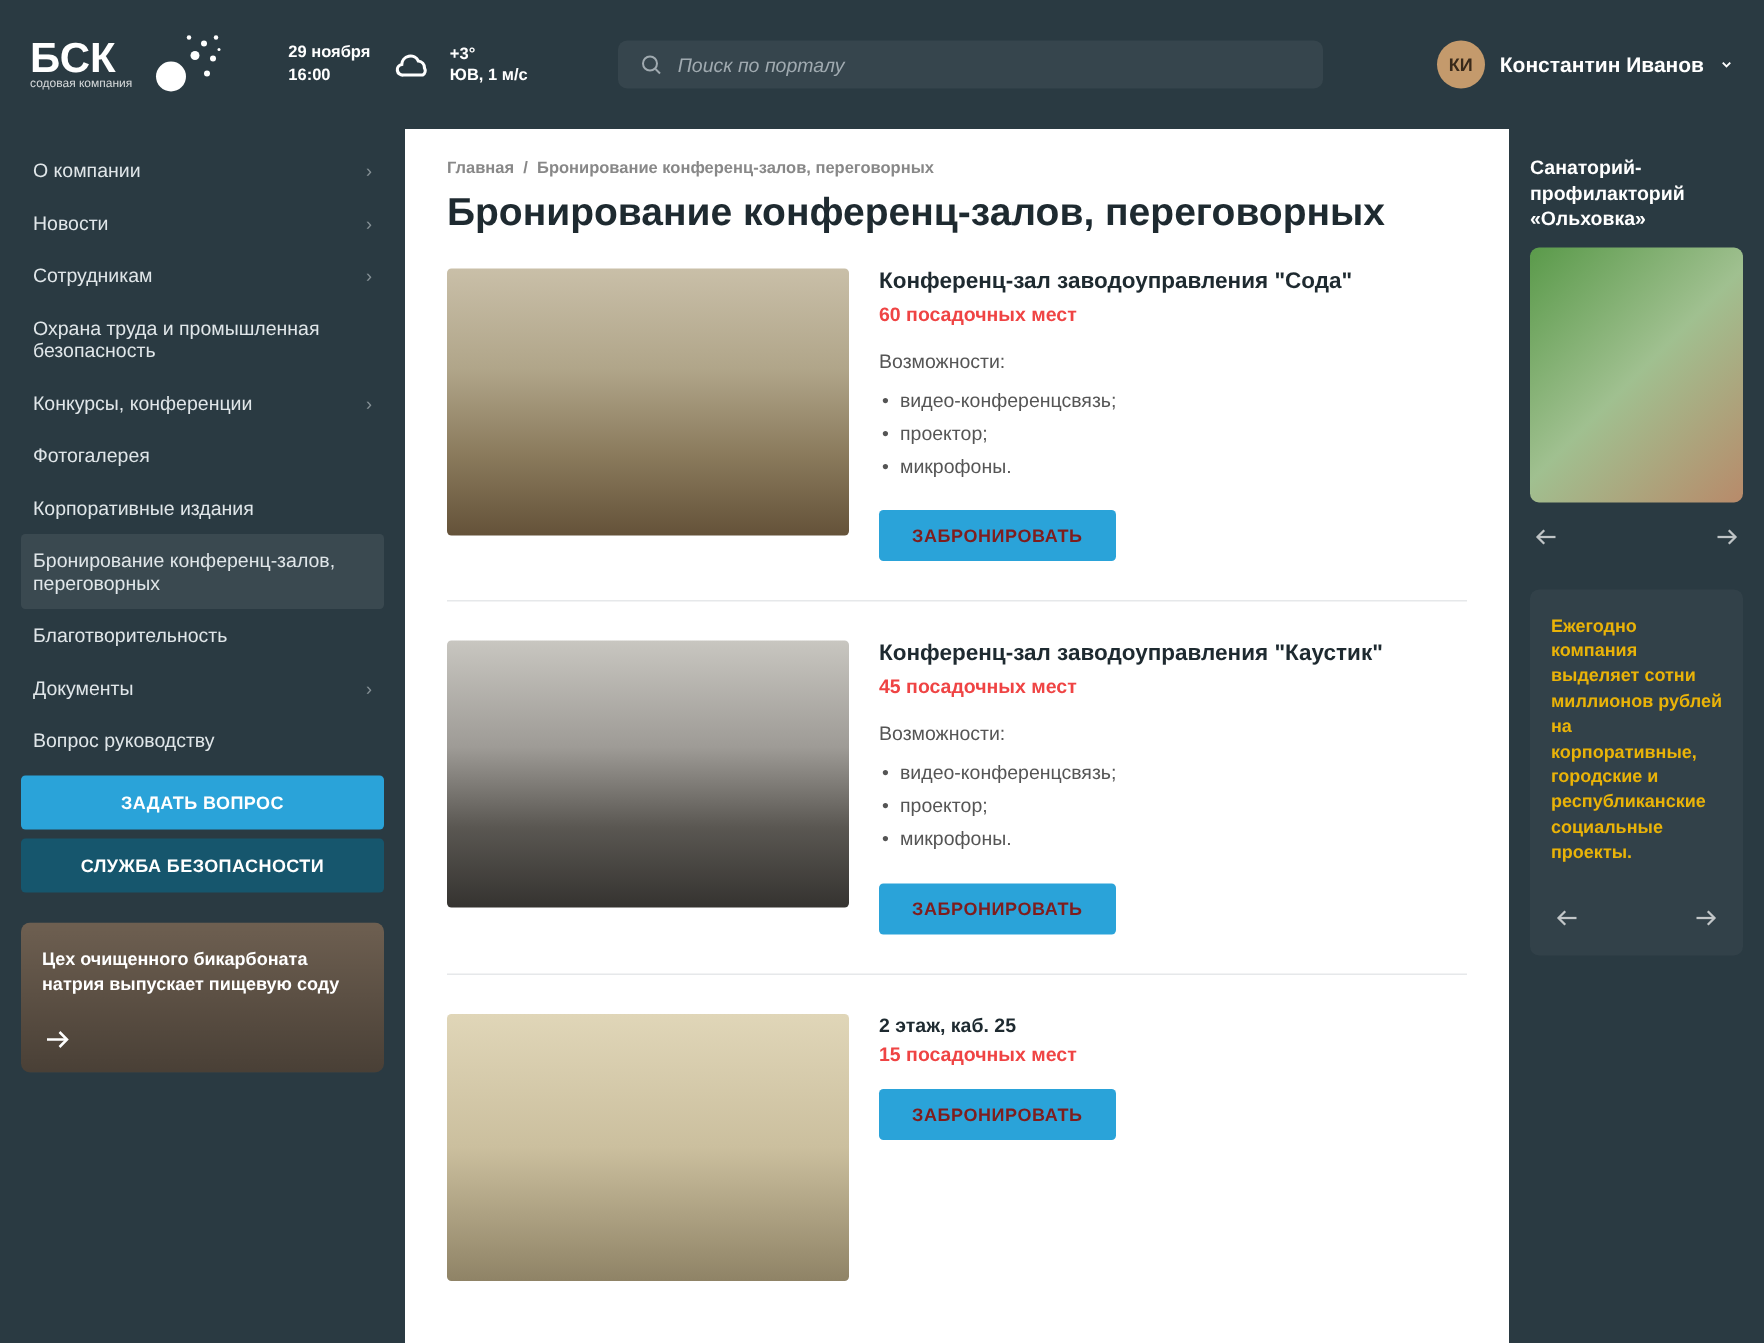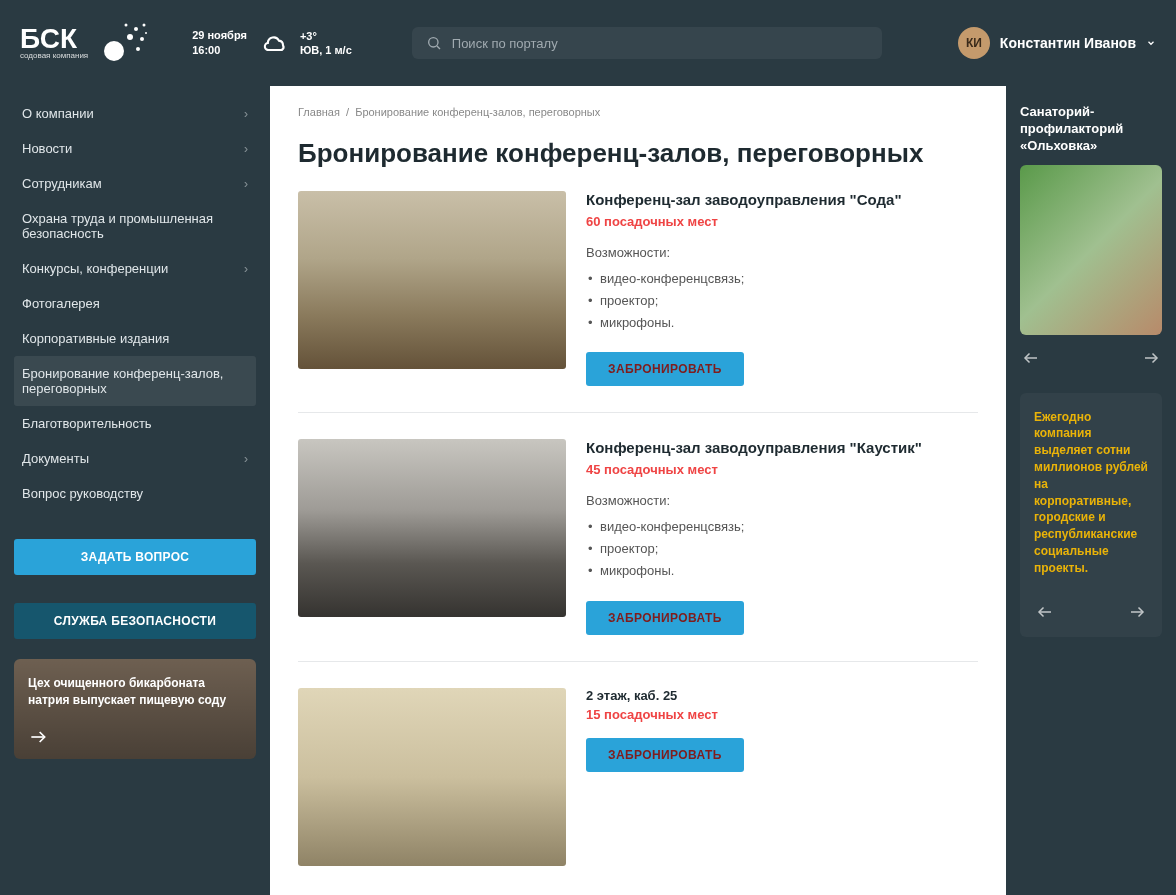--- a/index.html
+++ b/index.html
@@ -47,20 +47,21 @@
   max-width: 470px;
   gap: 10px;
 }
 .search-bar input {
   background: transparent;
   border: none;
   outline: none;
   color: #fff;
   font-size: 13px;
   width: 100%;
+  font-style: italic;
 }
 .search-bar input::placeholder { color: #a0aab0; }
 .user-area { margin-left: auto; display: flex; align-items: center; gap: 10px; cursor: pointer; }
 .avatar { width: 32px; height: 32px; border-radius: 50%; background: #c49a6c; display:flex; align-items:center; justify-content:center; font-size:12px; font-weight:600; color:#3a2a1a; }
 .user-name { font-weight: 600; font-size: 14px; }
 
 
 .sidebar { padding: 10px 14px 20px; background: #2a3a42; }
 .nav-item {
   display: flex;
@@ -78,40 +79,40 @@
 .sidebar-btn {
   display: block;
   width: 100%;
   background: #2aa3d9;
   color: #fff;
   border: none;
   padding: 11px;
   font-size: 12px;
   font-weight: 600;
   letter-spacing: 0.3px;
-  margin-top: 28px;
+  margin-top: 6px;
   border-radius: 3px;
   cursor: pointer;
   text-align: center;
 }
 .sidebar-btn.secondary { background: #16566d; }
 .promo-card {
   margin-top: 20px;
   border-radius: 6px;
   background: linear-gradient(180deg, rgba(0,0,0,0.1), rgba(0,0,0,0.4)), #7a6a5a;
   padding: 16px 14px 14px;
   position: relative;
   min-height: 100px;
 }
 .promo-card .text { font-size: 12px; font-weight: 600; line-height: 1.4; }
 .promo-arrow { position: absolute; bottom: 12px; left: 14px; width: 20px; height: 20px; }
 
 
 .main { background: #fff; color: #333; padding: 20px 28px 18px; min-height: 820px; display:flex; flex-direction:column;}
-.breadcrumb { font-size: 11px; color: #888; margin-bottom: 20px; }
+.breadcrumb { font-size: 11px; color: #888; margin-bottom: 8px; font-weight: bold; }
 .breadcrumb a { color: #888; text-decoration: none; }
 .page-title { font-size: 26px; font-weight: 700; color: #1e2a30; margin-bottom: 22px; }
 .room-card { display: flex; gap: 20px; padding-bottom: 26px; border-bottom: 1px solid #e6e8ea; margin-bottom: 26px; }
 .room-card:last-of-type { border-bottom: none; margin-bottom:10px;}
 .room-img {
   width: 268px;
   height: 178px;
   background: #aaa;
   border-radius: 3px;
   flex-shrink: 0;

